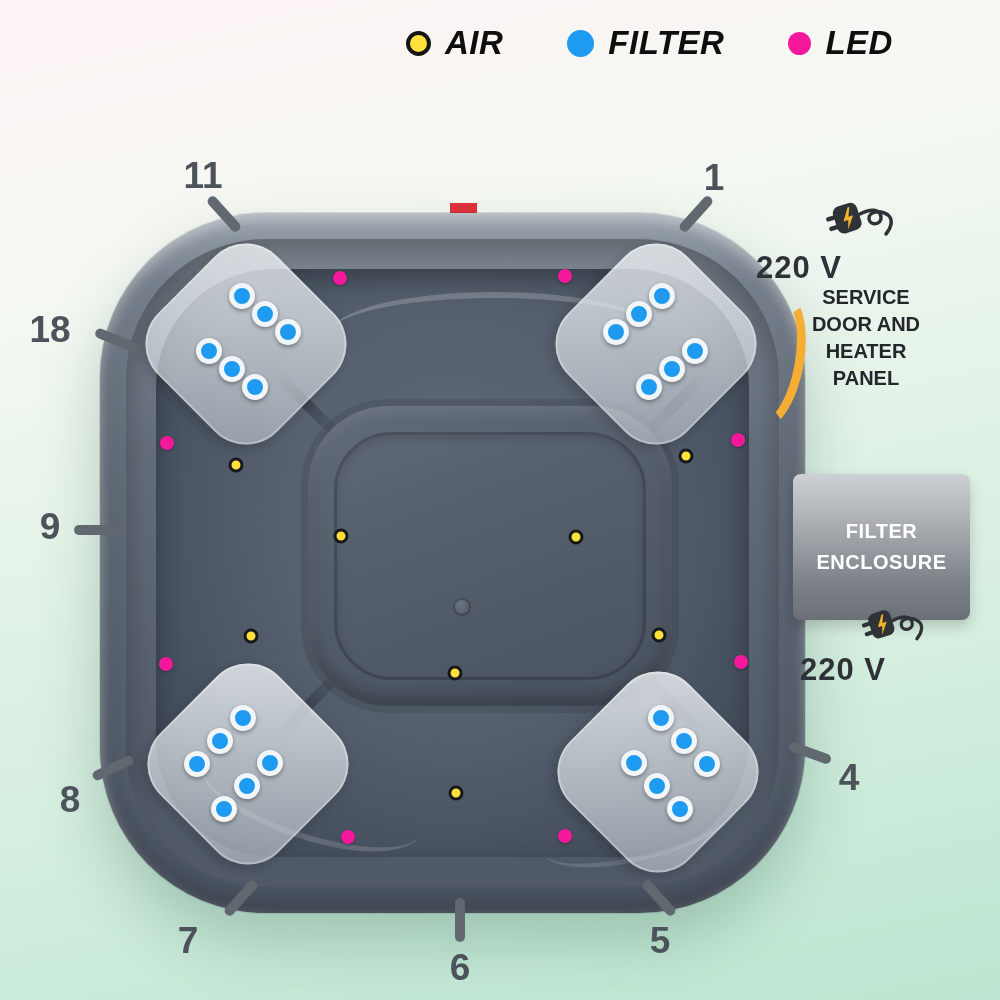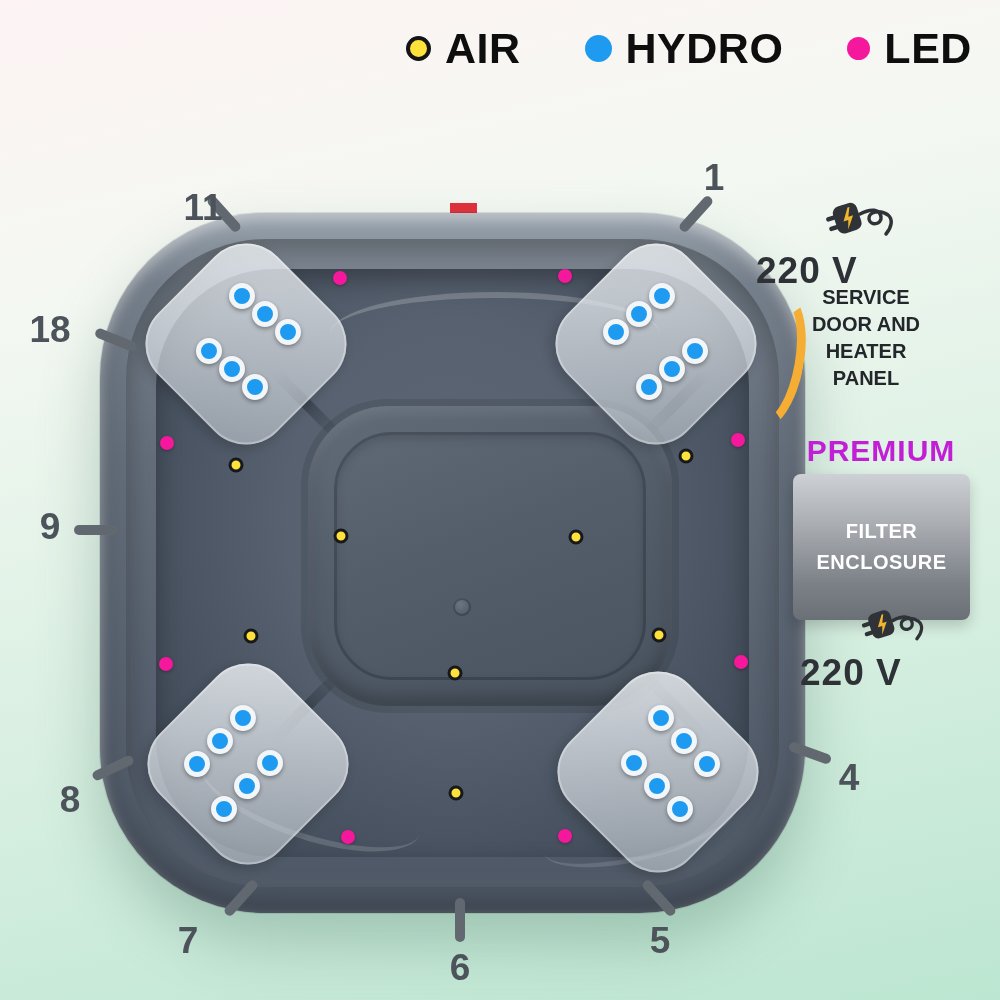--- a/index.html
+++ b/index.html
@@ -3,21 +3,21 @@
 <meta charset="utf-8">
 <style>
   * { margin:0; padding:0; box-sizing:border-box; }
   html,body { width:1000px; height:1000px; overflow:hidden; font-family:"Liberation Sans",sans-serif; }
   .stage { position:relative; width:1000px; height:1000px;
     background:linear-gradient(168deg,#fdf3f4 0%,#f4f8f2 26%,#dbf0e3 60%,#bce6d1 100%); }
 
   
   .legend { position:absolute; left:406px; top:24px; display:flex; align-items:center; gap:64px; }
   .legend-item { display:flex; align-items:center; gap:14px; }
-  .legend-label { font-size:43px; font-weight:800; color:#0e0e0e; letter-spacing:.5px; }
+  .legend-label { font-size:33px; font-weight:800; color:#0e0e0e; letter-spacing:.5px;font-style:italic; }
   .dot { border-radius:50%; flex:0 0 auto; }
   .dot.air { width:25px; height:25px; background:#FFE13B; border:4px solid #141414; }
   .dot.hydro { width:27px; height:27px; background:#1E9BF0; }
   .dot.led { width:23px; height:23px; background:#F5189C; }
 
   
   .heater-box { position:absolute; left:396px; top:86px; width:136px; height:120px;
     border:4px solid #E2303C; border-radius:16px; background:rgba(255,255,255,.93);
     display:flex; align-items:center; justify-content:center; box-shadow:0 2px 6px rgba(0,0,0,.08); }
   .heater-label { font-size:27px; font-weight:800; color:#E2303C; letter-spacing:.5px; }
@@ -67,21 +67,21 @@
   .pt.hydro { width:26px; height:26px; background:#1E9BF0; border:5px solid #f3f6f9; box-shadow:0 2px 4px rgba(0,0,0,.35); }
   .pt.air { width:15px; height:15px; background:#FFE13B; border:3px solid #16181b; }
   .pt.led { width:14px; height:14px; background:#F5189C; box-shadow:0 1px 3px rgba(0,0,0,.30); }
 
   
   .clock-num { position:absolute; transform:translate(-50%,-50%); font-size:37px; font-weight:800; color:#4d535a; }
   .clock-tick { position:absolute; width:44px; height:10px; border-radius:5px; background:#62686f;
     transform:translate(-50%,-50%) rotate(var(--r,0deg)); }
 
   
-  .volt { position:absolute; font-size:37px; font-weight:800; color:#2e3237; letter-spacing:1px; }
+  .volt { position:absolute; font-size:31px; font-weight:800; color:#2e3237; letter-spacing:1px; }
   .volt-top { left:756px; top:250px; }
   .volt-bottom { left:800px; top:652px; }
   .plug { position:absolute; }
   .plug-top { left:824px; top:194px; }
   .plug-bottom { left:860px; top:602px; }
   .service-label { position:absolute; left:796px; top:284px; width:140px; text-align:center;
     font-size:20px; font-weight:800; color:#23262a; line-height:1.35; }
   .service-arc { position:absolute; left:740px; top:290px; width:64px; height:140px;
     border:9px solid transparent; border-right-color:#F5AD33; border-radius:50%; transform:rotate(10deg); }
   .premium-label { position:absolute; left:790px; top:434px; width:182px; text-align:center;
@@ -97,21 +97,21 @@
 
 <div class="stage">
 
   <div class="legend">
     <div class="legend-item">
       <span class="dot air"></span>
       <span class="legend-label">AIR</span>
     </div>
     <div class="legend-item">
       <span class="dot hydro"></span>
-      <span class="legend-label">HYDRO</span>
+      <span class="legend-label">FILTER</span>
     </div>
     <div class="legend-item">
       <span class="dot led"></span>
       <span class="legend-label">LED</span>
     </div>
   </div>
 
   <div class="heater-stub"></div>
 
   <div class="tub">
@@ -174,21 +174,21 @@
       <div class="pt led" style="left: 167px; top: 443px;"></div>
       <div class="pt led" style="left: 738px; top: 440px;"></div>
       <div class="pt led" style="left: 166px; top: 664px;"></div>
       <div class="pt led" style="left: 741px; top: 662px;"></div>
       <div class="pt led" style="left: 348px; top: 837px;"></div>
       <div class="pt led" style="left: 565px; top: 836px;"></div>
     </div>
 
   <div id="clock-layer">
       <div class="clock-tick" style="left: 224px; top: 214px; --r: 48deg;"></div>
-      <div class="clock-num" style="left: 203px; top: 176px; margin-top: 32px;">11</div>
+      <div class="clock-num" style="left: 203px; top: 176px;">11</div>
       <div class="clock-tick" style="left: 696px; top: 214px; --r: -48deg;"></div>
       <div class="clock-num" style="left: 714px; top: 178px;">1</div>
       <div class="clock-tick" style="left: 116px; top: 340px; --r: 22deg;"></div>
       <div class="clock-num" style="left: 50px; top: 330px;">18</div>
       <div class="clock-tick" style="left: 96px; top: 530px; --r: 0deg;"></div>
       <div class="clock-num" style="left: 50px; top: 527px;">9</div>
       <div class="clock-tick" style="left: 113px; top: 768px; --r: -25deg;"></div>
       <div class="clock-num" style="left: 70px; top: 800px;">8</div>
       <div class="clock-tick" style="left: 241px; top: 898px; --r: -48deg;"></div>
       <div class="clock-num" style="left: 188px; top: 941px;">7</div>
@@ -208,21 +208,20 @@
         <rect x="11" y="10" width="25" height="28" rx="7" fill="#2f3338"></rect>
         <polygon points="27,14 19,26 24,26 21,35 30,23 25,23 29,14" fill="#F2B52E"></polygon>
       </g>
       <path d="M36 20 C 47 14, 56 15, 57 23 C 58 31, 46 32, 45 25 C 44 18, 56 15, 64 21 C 69 25, 68 33, 62 40" fill="none" stroke="#2f3338" stroke-width="3.5" stroke-linecap="round"></path>
     </svg>
   </div>
   <div class="volt volt-top">220 V</div>
   <div class="service-label">SERVICE DOOR AND HEATER PANEL</div>
   <div class="service-arc"></div>
 
-  <div class="premium-label">PREMIUM</div>
   <div class="filter-box">
     <div class="filter-label">FILTER ENCLOSURE</div>
   </div>
 
   <div class="plug plug-bottom">
     <svg width="66" height="48" viewBox="0 0 72 52">
       <g transform="rotate(-18 24 25)">
         <rect x="3" y="17" width="10" height="4.5" rx="2" fill="#2f3338"></rect>
         <rect x="3" y="27" width="10" height="4.5" rx="2" fill="#2f3338"></rect>
         <rect x="11" y="10" width="25" height="28" rx="7" fill="#2f3338"></rect>

